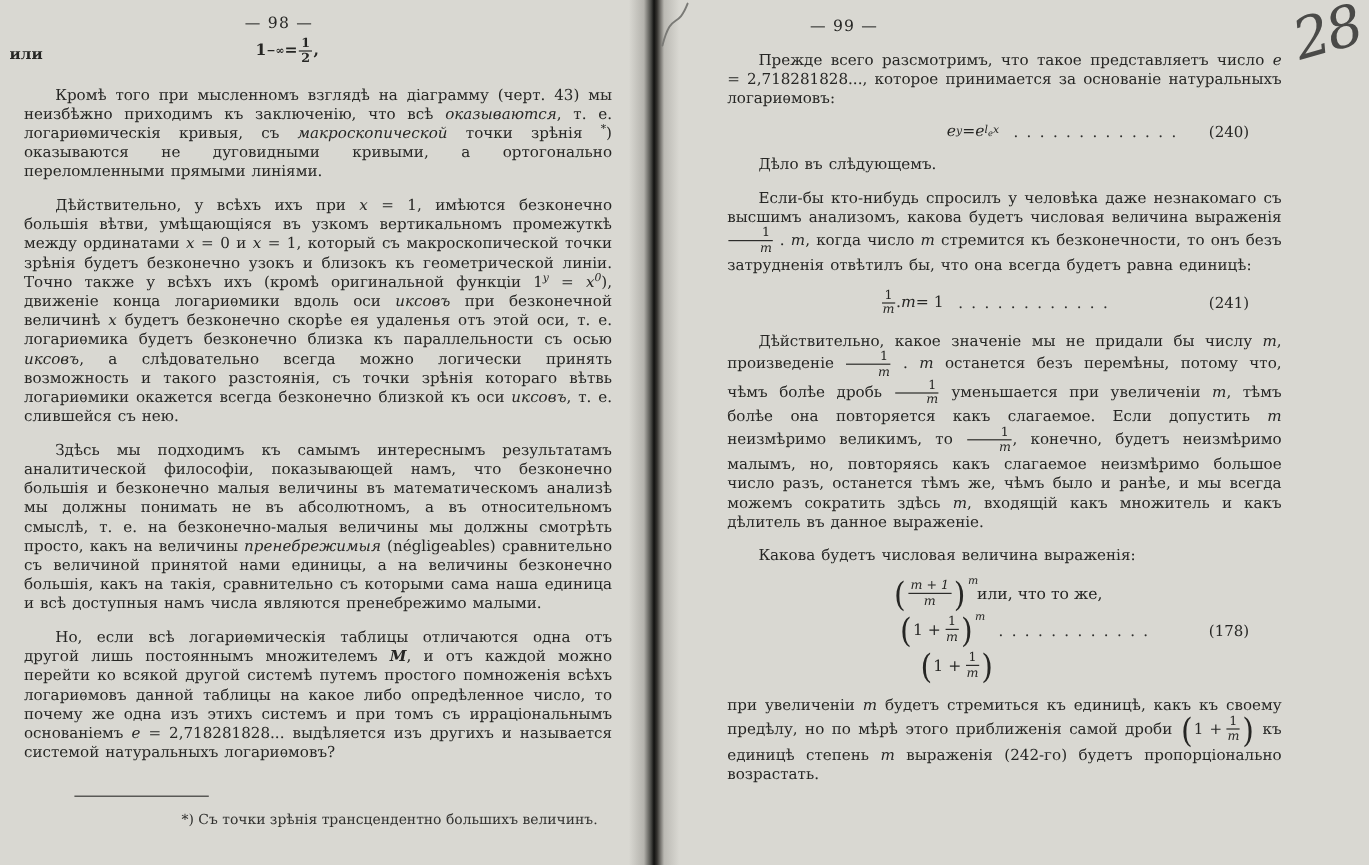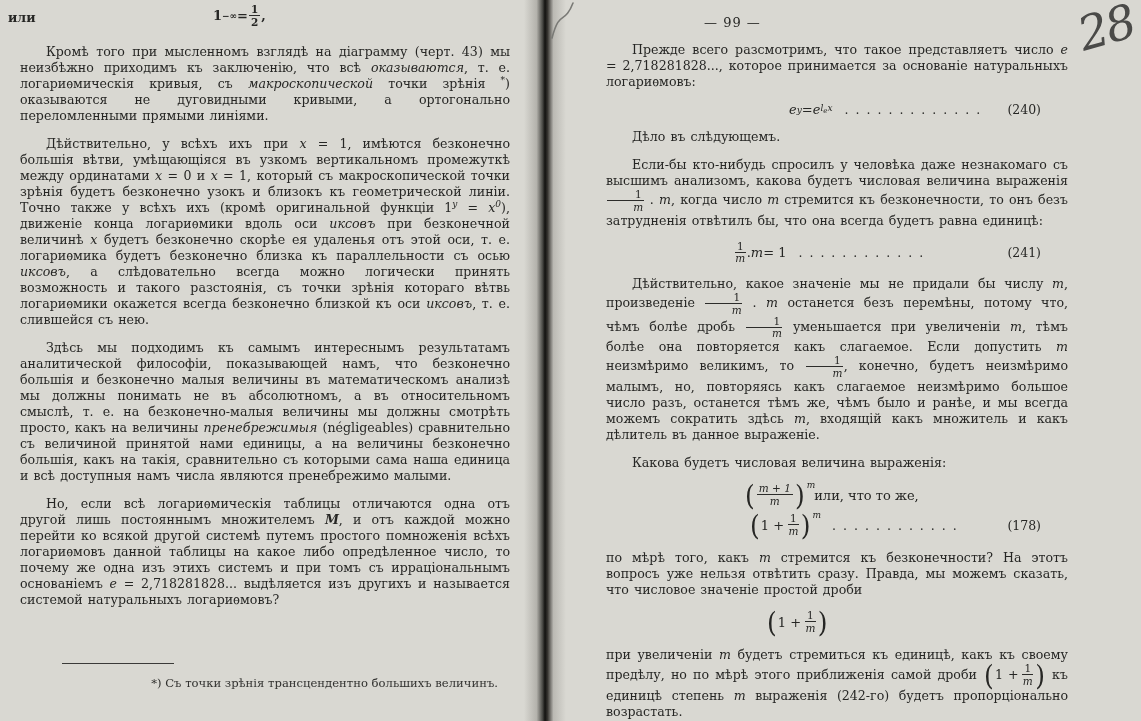--- a/index.html
+++ b/index.html
@@ -7,21 +7,21 @@
     width:1141px;height:721px;position:relative;overflow:hidden;
     background:#d9d8d2;
     font-family:"DejaVu Serif", serif;
     color:#262624;
   }
   .page{position:absolute;top:0;}
   #page-left{left:8px;width:514px;}
   #page-right{left:594px;width:486px;}
   .pgnum{font-size:13px;letter-spacing:1px;white-space:nowrap;}
   #page-left .pgnum{margin:12px 0 2px 196px;}
-  #page-right .pgnum{margin:15px 0 8px 110px;}
+  #page-right .pgnum{margin:15px 0 8px 81px;}
   p.jp{margin:12px;font-size:12.6px;line-height:16px;text-align:justify;word-spacing:1px;}
   .ind{text-indent:26px;}
   sup{font-size:9px;line-height:0;}
   .it{font-style:italic;}
   .bit{font-style:italic;font-weight:bold;}
   .ssub{font-size:7px;vertical-align:-2px;}
   
   .fr{display:inline-block;vertical-align:middle;text-align:center;line-height:1.05;font-size:10.5px;padding:0 1px;}
   .fn{display:block;border-bottom:1px solid #2c2c2a;padding:0 2px;}
   .fd{display:block;padding-top:0.5px;}
@@ -64,20 +64,21 @@
     font-size:47px;font-style:italic;color:#4a4a48;
     transform:rotate(-16deg);letter-spacing:-2px;
     font-family:"DejaVu Serif", serif;
   }
   #pencil-mark{position:absolute;left:546px;top:0px;}
 </style>
 </head>
 <body>
 
 <div class="page" id="page-left">
+  <div class="pgnum">— 98 —</div>
 
   <div class="m-top">
     <span class="lead">или</span>
     <span class="ftop">1<sup class="it">−∞</sup> = <span class="fr">
           <span class="fn">1</span>
           <span class="fd">2</span>
         </span>,</span>
   </div>
 
   <p class="jp ind">Кромѣ того при мысленномъ взглядѣ на діаграмму (черт. 43) мы неизбѣжно приходимъ къ заключенію, что всѣ <span class="it">оказываются</span>, т. е. логариѳмическія кривыя, съ <span class="it">макроскопической</span> точки зрѣнія <sup class="it">*</sup>) оказываются не дуговидными кривыми, а ортогонально переломленными прямыми линіями.</p>
@@ -143,21 +144,20 @@
             <span class="fd it">m</span>
           </span>
           <span class="bp">)</span>
           <span class="psup">m</span>
         </span>
       </span>
     <span class="fdots">............</span>
     <span class="ftag">(178)</span>
   </div>
 
-  <p class="jp">по мѣрѣ того, какъ <span class="it">m</span> стремится къ безконечности? На этотъ вопросъ уже нельзя отвѣтить сразу. Правда, мы можемъ сказать, что числовое значеніе простой дроби</p>
 
   <div class="disp m-243">
     <span class="fcontent">
         <span class="pw">
           <span class="bp">(</span>
           <span class="ppre">1 + </span>
           <span class="fr">
             <span class="fn">1</span>
             <span class="fd it">m</span>
           </span>

